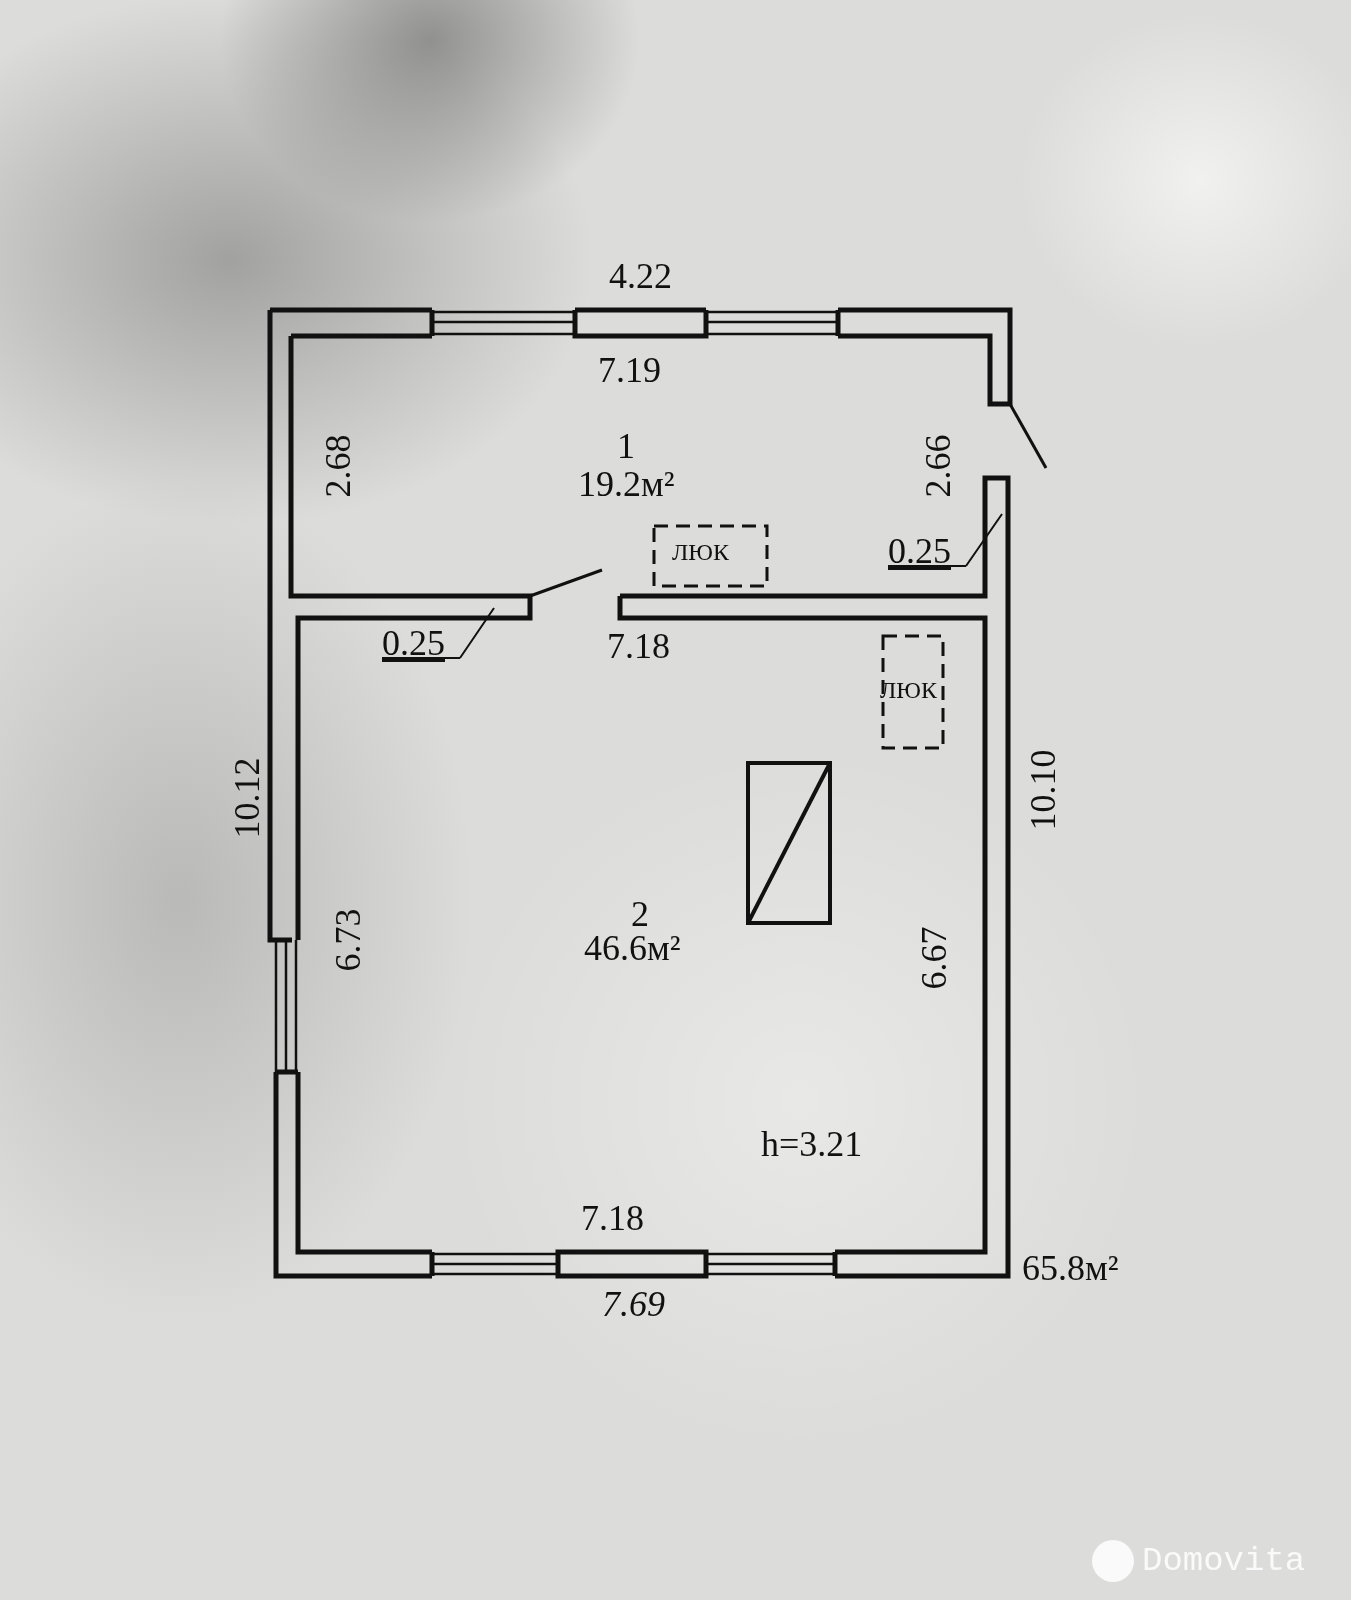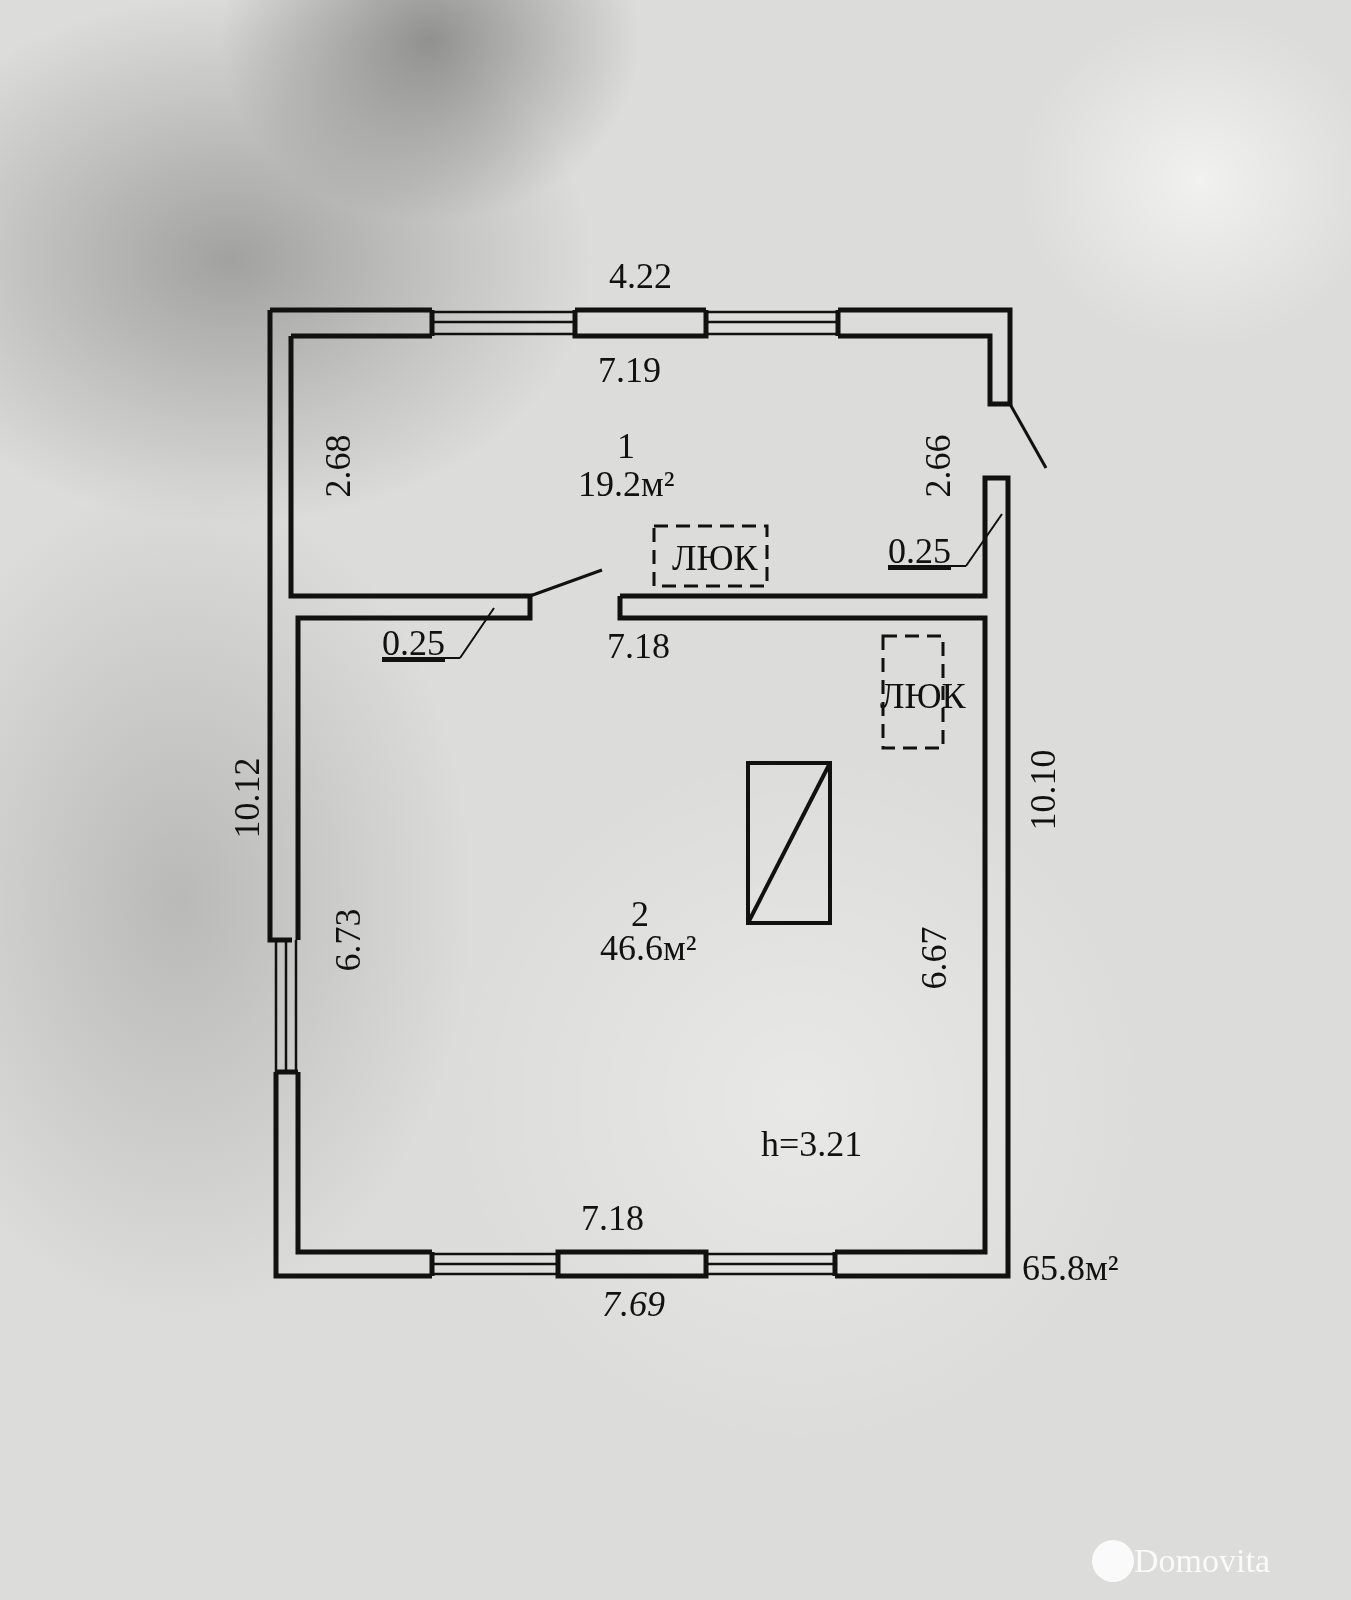--- a/index.html
+++ b/index.html
@@ -18,25 +18,25 @@
       radial-gradient(ellipse 500px 500px at 800px 1100px, rgba(255,255,255,0.35), rgba(255,255,255,0) 70%),
       #dcdcda;
   }
   svg.plan { position: absolute; left: 0; top: 0; }
   .lbl {
     position: absolute; color: #111; font-size: 36px; line-height: 1;
     white-space: nowrap;
   }
   .vert { transform-origin: center center; transform: rotate(-90deg); }
   .underline { text-decoration: underline; text-underline-offset: 4px; }
-  .hatch-label { font-size: 36px; }
+  .hatch-label { font-size: 24px; }
   .watermark {
-    position: absolute; left: 1092px; top: 1540px; display: flex; align-items: center; gap: 0;
+    position: absolute; left: 1092px; top: 1540px; display: flex; align-items: center; gap: 8px;
     color: rgba(255,255,255,0.85);
-    font-family: Liberation Serif, serif; font-size: 34px;
+    font-family: Liberation Mono, monospace; font-size: 34px;
   }
   .wm-dot { width: 42px; height: 42px; border-radius: 50%; background: rgba(255,255,255,0.85); }
 </style>
 </head>
 <body>
 
 <div class="paper"></div>
 
 <svg class="plan" width="1351" height="1600">
   <g stroke="#111" fill="none" stroke-width="5">
@@ -87,21 +87,21 @@
 <div class="lbl hatch-label" style="left:672px;top:540px;">ЛЮК</div>
 <div class="lbl underline" style="left:888px;top:533px;">0.25</div>
 <div class="lbl underline" style="left:382px;top:625px;">0.25</div>
 <div class="lbl" style="left:607px;top:628px;">7.18</div>
 <div class="lbl hatch-label" style="left:880px;top:678px;">ЛЮК</div>
 <div class="lbl vert" style="left:206px;top:780px;">10.12</div>
 <div class="lbl vert" style="left:1002px;top:772px;">10.10</div>
 <div class="lbl vert" style="left:316px;top:922px;">6.73</div>
 <div class="lbl vert" style="left:902px;top:940px;">6.67</div>
 <div class="lbl" style="left:631px;top:896px;">2</div>
-<div class="lbl" style="left:584px;top:930px;margin-left:16px;">46.6м²</div>
+<div class="lbl" style="left:584px;top:930px;">46.6м²</div>
 <div class="lbl" style="left:761px;top:1126px;">h=3.21</div>
 <div class="lbl" style="left:581px;top:1200px;">7.18</div>
 <div class="lbl" style="left:1022px;top:1250px;text-align:right;">65.8м²</div>
 <div class="lbl" style="left:602px;top:1286px;font-style:italic;">7.69</div>
 
 <div class="watermark">
   <span class="wm-dot"></span>
   <span>Domovita</span>
 </div>
 

